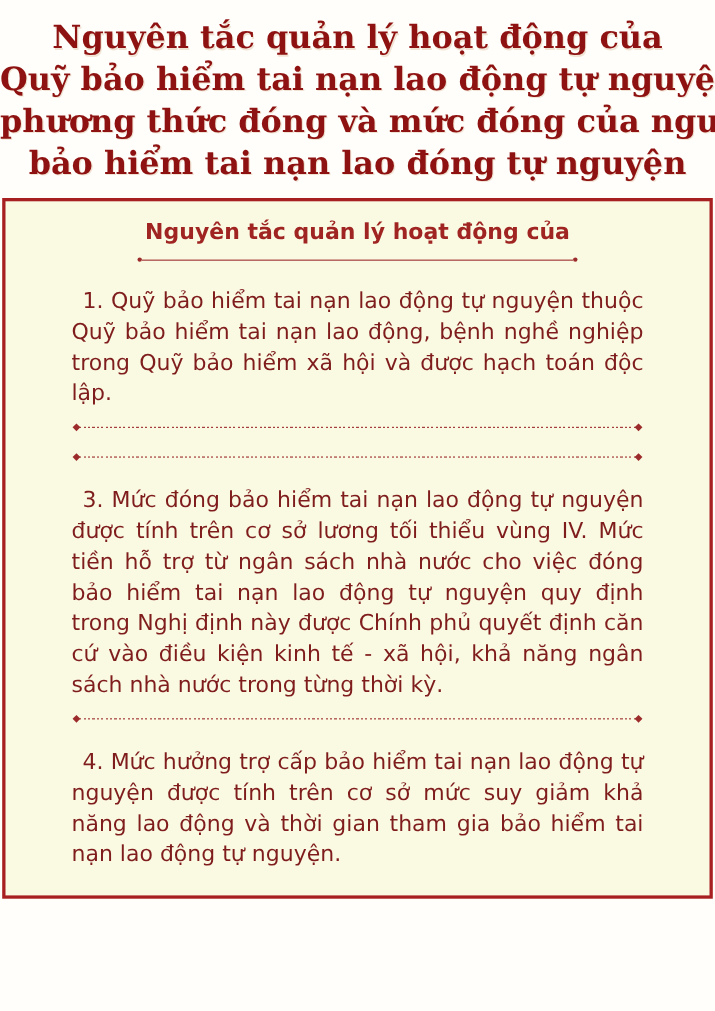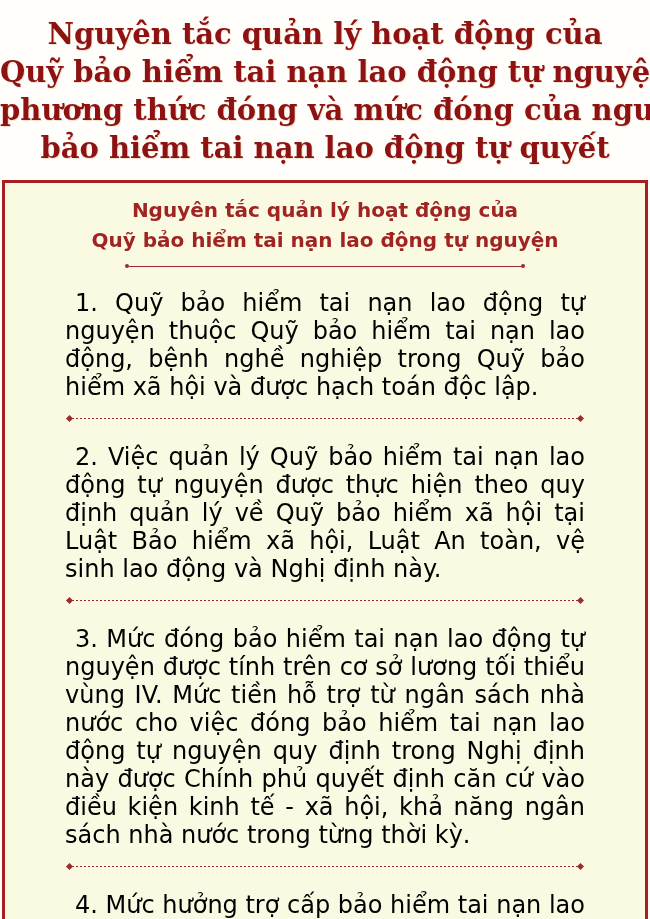--- a/index.html
+++ b/index.html
@@ -67,23 +67,23 @@
     width: 4px;
     height: 4px;
     background: #9c2b2b;
     border-radius: 50%;
     flex: 0 0 auto;
   }
 
   
   .rule-paragraph {
     margin: 0;
-    font-size: 24px;
+    font-size: 20px;
     line-height: 28px;
-    color: #000000;
+    color: #7f1d1d;
     text-align: justify;
     text-indent: 10px;
   }
 
   
   .dotted-divider {
     display: flex;
     align-items: center;
     margin: 15px 2px 22px 2px;
   }
@@ -103,45 +103,43 @@
     border-radius: 0;
   }
 </style>
 </head>
 <body>
 
 <div class="title-block">
   <span class="title-line">Nguyên tắc quản lý hoạt động của</span>
   <span class="title-line">Quỹ bảo hiểm tai nạn lao động tự nguyện;</span>
   <span class="title-line">phương thức đóng và mức đóng của người</span>
-  <span class="title-line">bảo hiểm tai nạn lao động tự quyết</span>
+  <span class="title-line">bảo hiểm tai nạn lao đóng tự nguyện</span>
 </div>
 
 <div class="card">
 
   <div class="card-heading">
     <span class="card-heading-line">Nguyên tắc quản lý hoạt động của</span>
-    <span class="card-heading-line">Quỹ bảo hiểm tai nạn lao động tự nguyện</span>
   </div>
 
   <div class="heading-divider">
     <span class="end-dot"></span>
     <span class="line"></span>
     <span class="end-dot"></span>
   </div>
 
   <p class="rule-paragraph">1. Quỹ bảo hiểm tai nạn lao động tự nguyện thuộc Quỹ bảo hiểm tai nạn lao động, bệnh nghề nghiệp trong Quỹ bảo hiểm xã hội và được hạch toán độc lập.</p>
 
   <div class="dotted-divider">
     <span class="end-dot"></span>
     <span class="dashes"></span>
     <span class="end-dot"></span>
   </div>
 
-  <p class="rule-paragraph">2. Việc quản lý Quỹ bảo hiểm tai nạn lao động tự nguyện được thực hiện theo quy định quản lý về Quỹ bảo hiểm xã hội tại Luật Bảo hiểm xã hội, Luật An toàn, vệ sinh lao động và Nghị định này.</p>
 
   <div class="dotted-divider">
     <span class="end-dot"></span>
     <span class="dashes"></span>
     <span class="end-dot"></span>
   </div>
 
   <p class="rule-paragraph">3. Mức đóng bảo hiểm tai nạn lao động tự nguyện được tính trên cơ sở lương tối thiểu vùng IV. Mức tiền hỗ trợ từ ngân sách nhà nước cho việc đóng bảo hiểm tai nạn lao động tự nguyện quy định trong Nghị định này được Chính phủ quyết định căn cứ vào điều kiện kinh tế - xã hội, khả năng ngân sách nhà nước trong từng thời kỳ.</p>
 
   <div class="dotted-divider">

